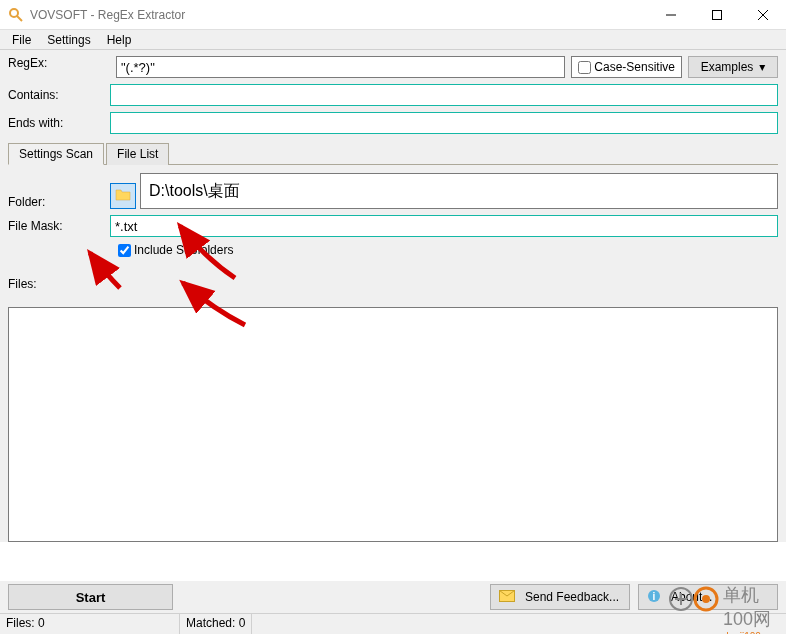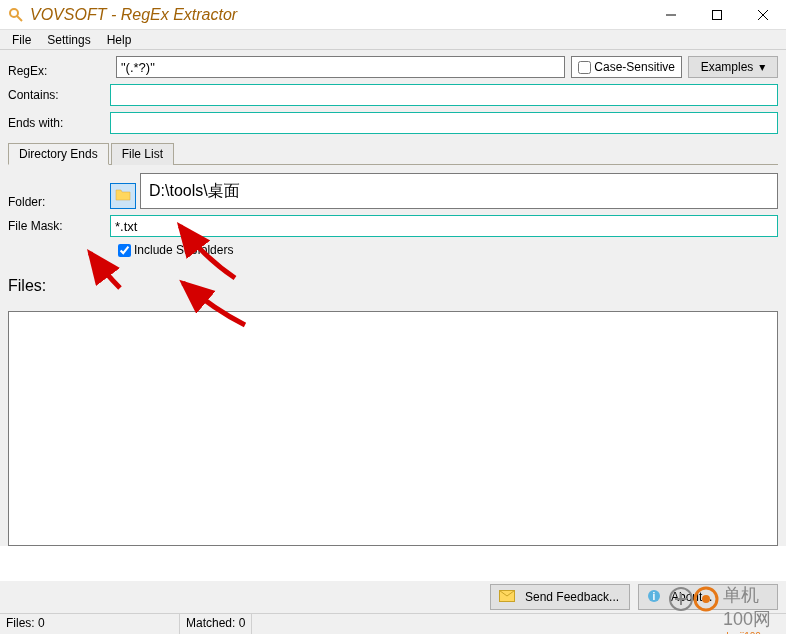--- a/index.html
+++ b/index.html
@@ -1,54 +1,54 @@
 <!DOCTYPE html>
 <html><head>
 <meta charset="utf-8">
 <style>
 * { box-sizing: border-box; margin: 0; padding: 0; }
 body { font-family: "Segoe UI", Tahoma, sans-serif; font-size: 12px; background: #fff; width: 786px; height: 634px; position: relative; overflow: hidden; }
 
 .titlebar { height: 30px; background: #fff; display: flex; align-items: center; border-bottom: 1px solid #e0e0e0; }
 .titlebar-icon { width: 16px; height: 16px; margin: 0 6px 0 8px; }
-.titlebar-title { flex: 1; font-size: 16px; color: #a16207; font-style: italic; }
+.titlebar-title { flex: 1; font-size: 12px; color: #737373; }
 .titlebar-controls { display: flex; }
 .titlebar-btn { width: 46px; height: 30px; display: flex; align-items: center; justify-content: center; background: transparent; border: none; cursor: pointer; }
 
 .menubar { height: 20px; display: flex; align-items: center; padding: 0 4px; background: #f0f0f0; border-bottom: 1px solid #d0d0d0; }
 .menubar-item { padding: 2px 8px; cursor: pointer; }
 
 .content { padding: 6px 8px 0 8px; background: #f0f0f0; }
 
 .form-row { display: flex; align-items: center; margin-bottom: 6px; }
 .form-label { width: 102px; font-size: 12px; }
 .form-input { flex: 1; height: 22px; border: 1px solid #14b8a6; padding: 0 4px; font-size: 13px; font-family: inherit; background: #fff; }
 
-.regex-row { display: flex; align-items: flex-end; gap: 6px; }
+.regex-row { display: flex; align-items: flex-start; gap: 6px; }
 .regex-input { flex: 1; height: 22px; border: 1px solid #7a7a7a; padding: 0 4px; font-size: 13px; }
 .checkbox-wrap { display: flex; align-items: center; gap: 3px; border: 1px solid #7a7a7a; height: 22px; padding: 0 6px; background: #fff; }
 .checkbox-wrap input { margin: 0; }
 .examples-btn { height: 22px; width: 90px; background: #e1e1e1; border: 1px solid #adadad; cursor: pointer; display: flex; align-items: center; justify-content: center; gap: 6px; font-size: 12px; }
 
 .tabs { display: flex; margin-top: 8px; border-bottom: 1px solid #aca899; }
 .tab { padding: 3px 10px; border: 1px solid #aca899; border-bottom: none; background: #f0f0f0; margin-right: 2px; cursor: pointer; font-size: 12px; position: relative; top: 1px; }
 .tab.active { background: #f0f0f0; border-bottom: 1px solid #f0f0f0; }
 .tab:not(.active) { background: #e8e8e8; }
 
 .tab-panel { padding: 8px 0 6px 0; }
 
 .folder-row { display: flex; align-items: flex-end; margin-bottom: 6px; }
 .folder-btn { width: 26px; height: 26px; border: 1px solid #0078d7; background: #cce4f7; display: flex; align-items: center; justify-content: center; margin-right: 4px; cursor: pointer; }
 .folder-input { flex: 1; height: 36px; border: 1px solid #7a7a7a; padding: 0 8px; font-size: 16px; background: #fff; }
 
 .subfolder-row { margin-left: 110px; display: flex; align-items: center; gap: 3px; margin-top: 4px; }
 .subfolder-row input { margin: 0; }
 
 .files-section { margin-top: 14px; }
-.files-label { font-size: 16px; margin-bottom: 16px; }
+.files-label { font-size: 12px; margin-bottom: 16px; }
 .files-box { height: 235px; border: 1px solid #7a7a7a; background: #fff; }
 
 .bottom-bar { position: absolute; bottom: 21px; left: 0; right: 0; height: 32px; display: flex; align-items: center; padding: 0 8px; gap: 8px; background: #f0f0f0; }
 .start-btn { width: 165px; height: 26px; background: #e1e1e1; border: 1px solid #adadad; font-weight: bold; font-size: 13px; cursor: pointer; }
 .spacer { flex: 1; }
 .feedback-btn, .about-btn { width: 140px; height: 26px; background: #e1e1e1; border: 1px solid #adadad; cursor: pointer; display: flex; align-items: center; padding: 0 8px; gap: 10px; font-size: 12px; }
 
 .statusbar { position: absolute; bottom: 0; left: 0; right: 0; height: 21px; display: flex; border-top: 1px solid #d0d0d0; background: #f0f0f0; }
 .status-cell { padding: 2px 6px; border-right: 1px solid #d0d0d0; font-size: 12px; }
 .status-cell:first-child { width: 180px; }
@@ -116,21 +116,21 @@
     <div class="form-label">Contains:</div>
     <input class="form-input" value="" style="">
   </div>
 
   <div class="form-row">
     <div class="form-label">Ends with:</div>
     <input class="form-input" value="" style="">
   </div>
 
   <div class="tabs">
-    <div class="tab active">Directory Ends</div>
+    <div class="tab active">Settings Scan</div>
     <div class="tab">File List</div>
   </div>
 
   <div class="tab-panel">
 
     <div class="folder-row">
       <div class="form-label">Folder:</div>
       <button class="folder-btn">
         <span>
           <svg width="16" height="14" viewBox="0 0 16 14">
@@ -152,20 +152,21 @@
     </div>
   </div>
 
   <div class="files-section">
     <div class="files-label">Files:</div>
     <div class="files-box"></div>
   </div>
 </div>
 
 <div class="bottom-bar">
+  <button class="start-btn">Start</button>
   <div class="spacer"></div>
   <button class="feedback-btn">
     <span>
       <svg width="16" height="12" viewBox="0 0 16 12">
           <rect x="0.5" y="0.5" width="15" height="11" fill="#ffd75e" stroke="#c9a227"></rect>
           <path d="M0.5 0.5 L8 6 L15.5 0.5" fill="none" stroke="#c9a227"></path>
         </svg>
     </span>
     <span>Send Feedback...</span>
   </button>

